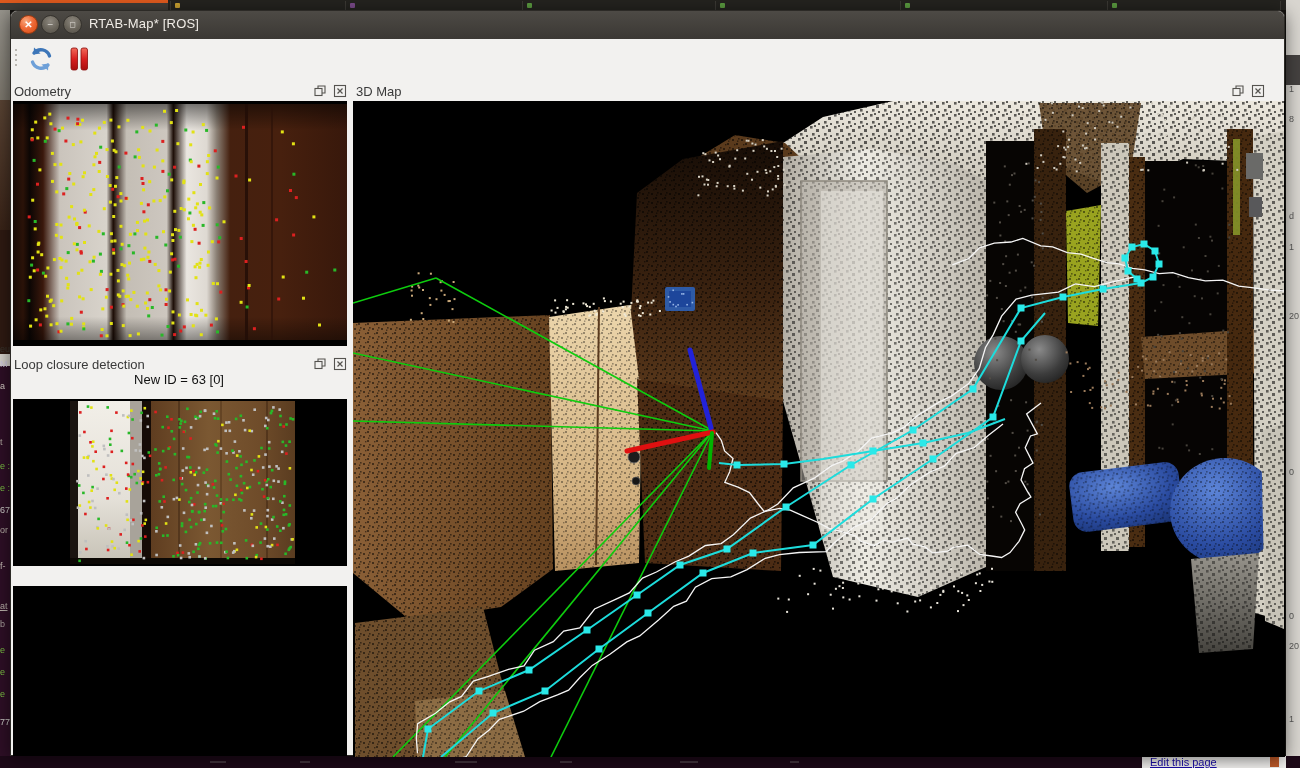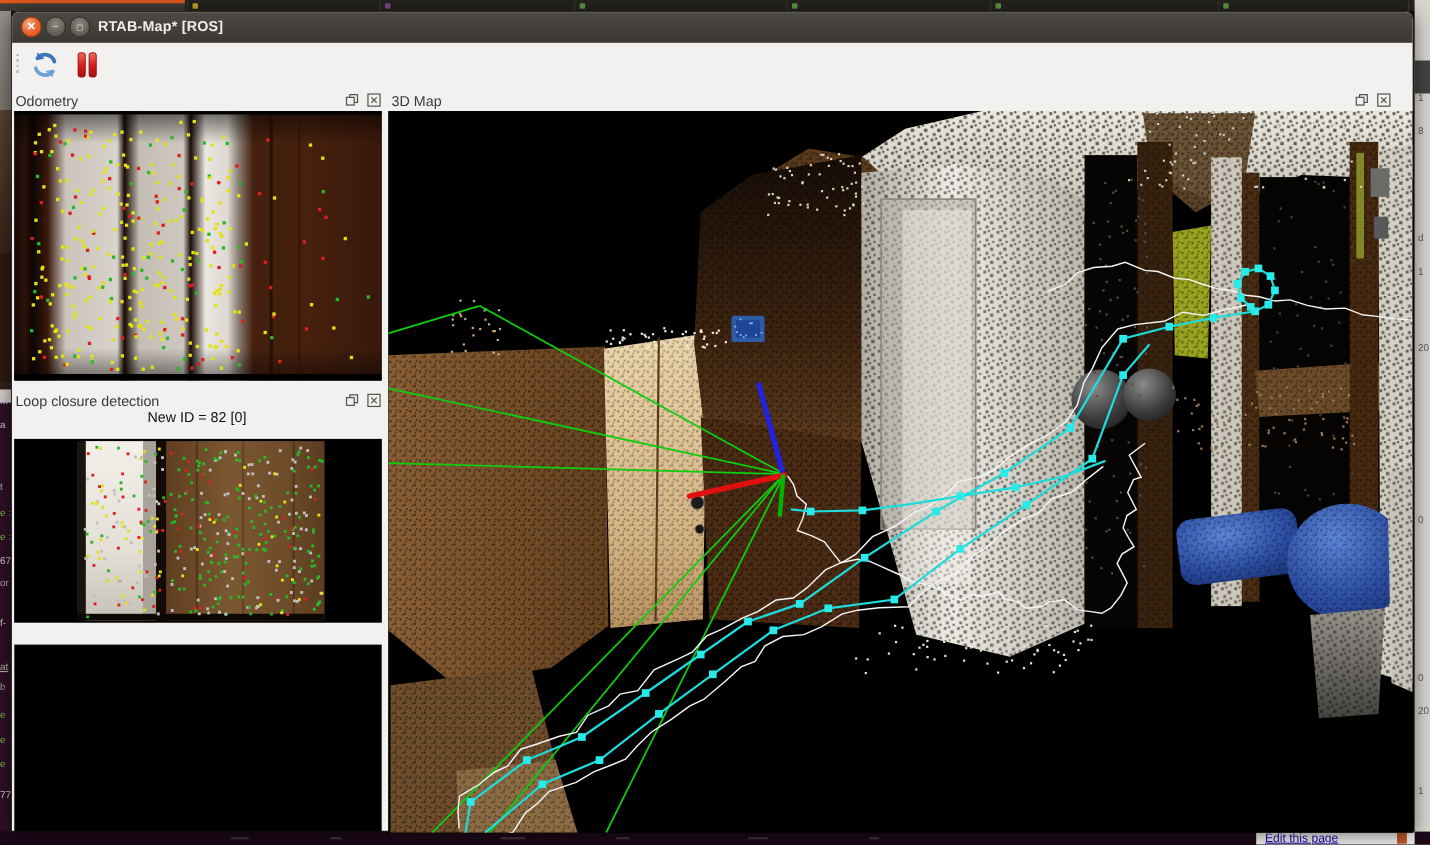--- a/index.html
+++ b/index.html
@@ -29,21 +29,21 @@
        border:1px solid #2c2a26;border-radius:7px 7px 0 0;box-sizing:border-box;
        box-shadow:0 3px 18px rgba(0,0,0,.55);}
   #titlebar{position:absolute;left:0;top:0;right:0;height:28px;border-radius:6px 6px 0 0;
        background:linear-gradient(#4d4a45,#3b3834);border-bottom:1px solid #262420;}
   .wbtn{position:absolute;top:4px;width:19px;height:19px;border-radius:50%;box-sizing:border-box;
         display:flex;align-items:center;justify-content:center;font-size:10px;line-height:10px;cursor:pointer;}
   #btn-close{left:8px;background:radial-gradient(circle at 35% 30%,#f9a97e,#ef6a38 45%,#d2490f);border:1px solid #9c3a10;color:#fff;font-weight:bold;}
   #btn-min,#btn-max{background:radial-gradient(circle at 50% 32%,#8d887f,#676258 60%,#544f48);border:1px solid #35322d;color:#dedbd4;}
   #btn-min{left:30px;}
   #btn-max{left:52px;font-size:8px;}
-  #title-text{position:absolute;left:78px;top:5px;color:#f1ede7;font-size:13px;font-weight:bold;letter-spacing:.2px;}
+  #title-text{position:absolute;left:78px;top:5px;color:#f1ede7;font-size:13px;font-weight:normal;letter-spacing:.2px;}
   #toolbar{position:absolute;left:0;top:28px;right:0;height:40px;background:#f2f1ef;border-bottom:1px solid #e0deda;}
   .tb-handle{position:absolute;left:4px;top:10px;width:6px;height:20px;
      background:repeating-linear-gradient(#b9b6b0 0 2px,transparent 2px 5px);width:2px;}
   .tb-btn{position:absolute;top:4px;width:32px;height:32px;border-radius:4px;cursor:pointer;}
   #tb-refresh{left:14px;}
   #tb-pause{left:52px;}
   
   #dock{position:absolute;left:0;top:68px;right:0;bottom:0;background:#f2f1ef;}
   .hdr{position:absolute;height:20px;display:flex;align-items:center;font-size:13px;color:#3a3a3a;}
   .hdr .t{padding-left:3px;}
@@ -590,21 +590,21 @@
             <path d="M5 4.5 V2 H12 V9 H9" fill="none" stroke="#55534f" stroke-width="1.1"></path>
           </svg>
         </span>
         <span class="ic">
           <svg width="14" height="14" viewBox="0 0 14 14">
             <rect x="1.5" y="1.5" width="11" height="11" fill="none" stroke="#55534f" stroke-width="1.1"></rect>
             <path d="M4.5 4.5 L9.5 9.5 M9.5 4.5 L4.5 9.5" stroke="#55534f" stroke-width="1.2"></path>
           </svg>
         </span>
       </div>
-      <div id="loop-status">New ID = 82 [0]</div>
+      <div id="loop-status">New ID = 63 [0]</div>
       <div id="loop-img">
         <svg id="loopsvg" width="334" height="167" viewBox="0 0 334 167">
           <defs>
             <linearGradient id="gDoor" x1="0" y1="0" x2="1" y2="0">
               <stop offset="0" stop-color="#5f3d20"></stop>
                 <stop offset=".4" stop-color="#7b5832"></stop>
               <stop offset=".75" stop-color="#6f4c2a"></stop>
                 <stop offset="1" stop-color="#5a3c20"></stop>
             </linearGradient>
             <linearGradient id="gStripe" x1="0" y1="0" x2="0" y2="1">

